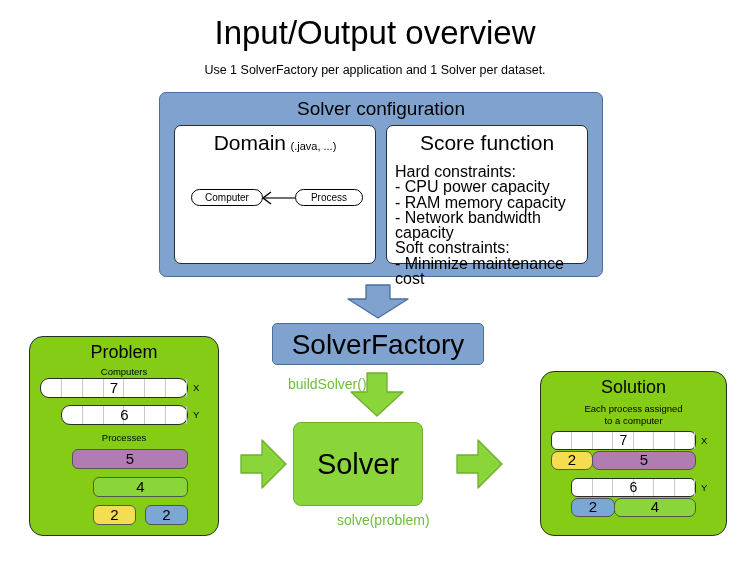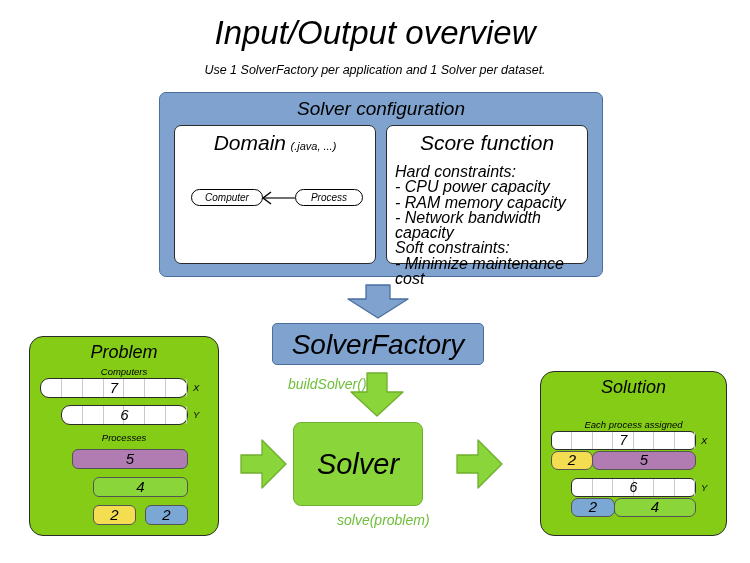--- a/index.html
+++ b/index.html
@@ -10,21 +10,20 @@
   body {
     font-family: "Liberation Sans", sans-serif;
     color: #000000;
   }
   #page {
     position: relative;
     width: 750px;
     height: 563px;
     overflow: hidden;
     background: #ffffff;
-    font-style: italic;
   }
 
   
   #title {
     position: absolute;
     left: 0; top: 14px; width: 750px;
     text-align: center;
     font-size: 33px;
     line-height: 38px;
     font-weight: normal;
@@ -332,21 +331,21 @@
 
     <div class="proc-bar" style="left:63px; top:140px; width:95px; background:#8ad63a;">4</div>
 
     <div class="proc-bar" style="left:63px; top:168px; width:43px; background:#f5dd52;">2</div>
 
     <div class="proc-bar" style="left:115px; top:168px; width:43px; background:#7ba7d4;">2</div>
   </div>
 
   <div class="panel" id="solution-panel">
     <div class="panel-title">Solution</div>
-    <div class="panel-caption" style="margin-top:20px;">Each process assigned</div>
+    <div class="panel-caption" style="margin-top:4px;">Each process assigned</div>
     <div class="panel-caption">to a computer</div>
 
     <div class="sol-stack-bar" style="left:10px; top:59px; width:145px;">
       <div class="cell"></div>
       <div class="cell"></div>
       <div class="cell"></div>
       <div class="cell"></div>
       <div class="cell"></div>
       <div class="cell"></div>
       <div class="cell"></div>

